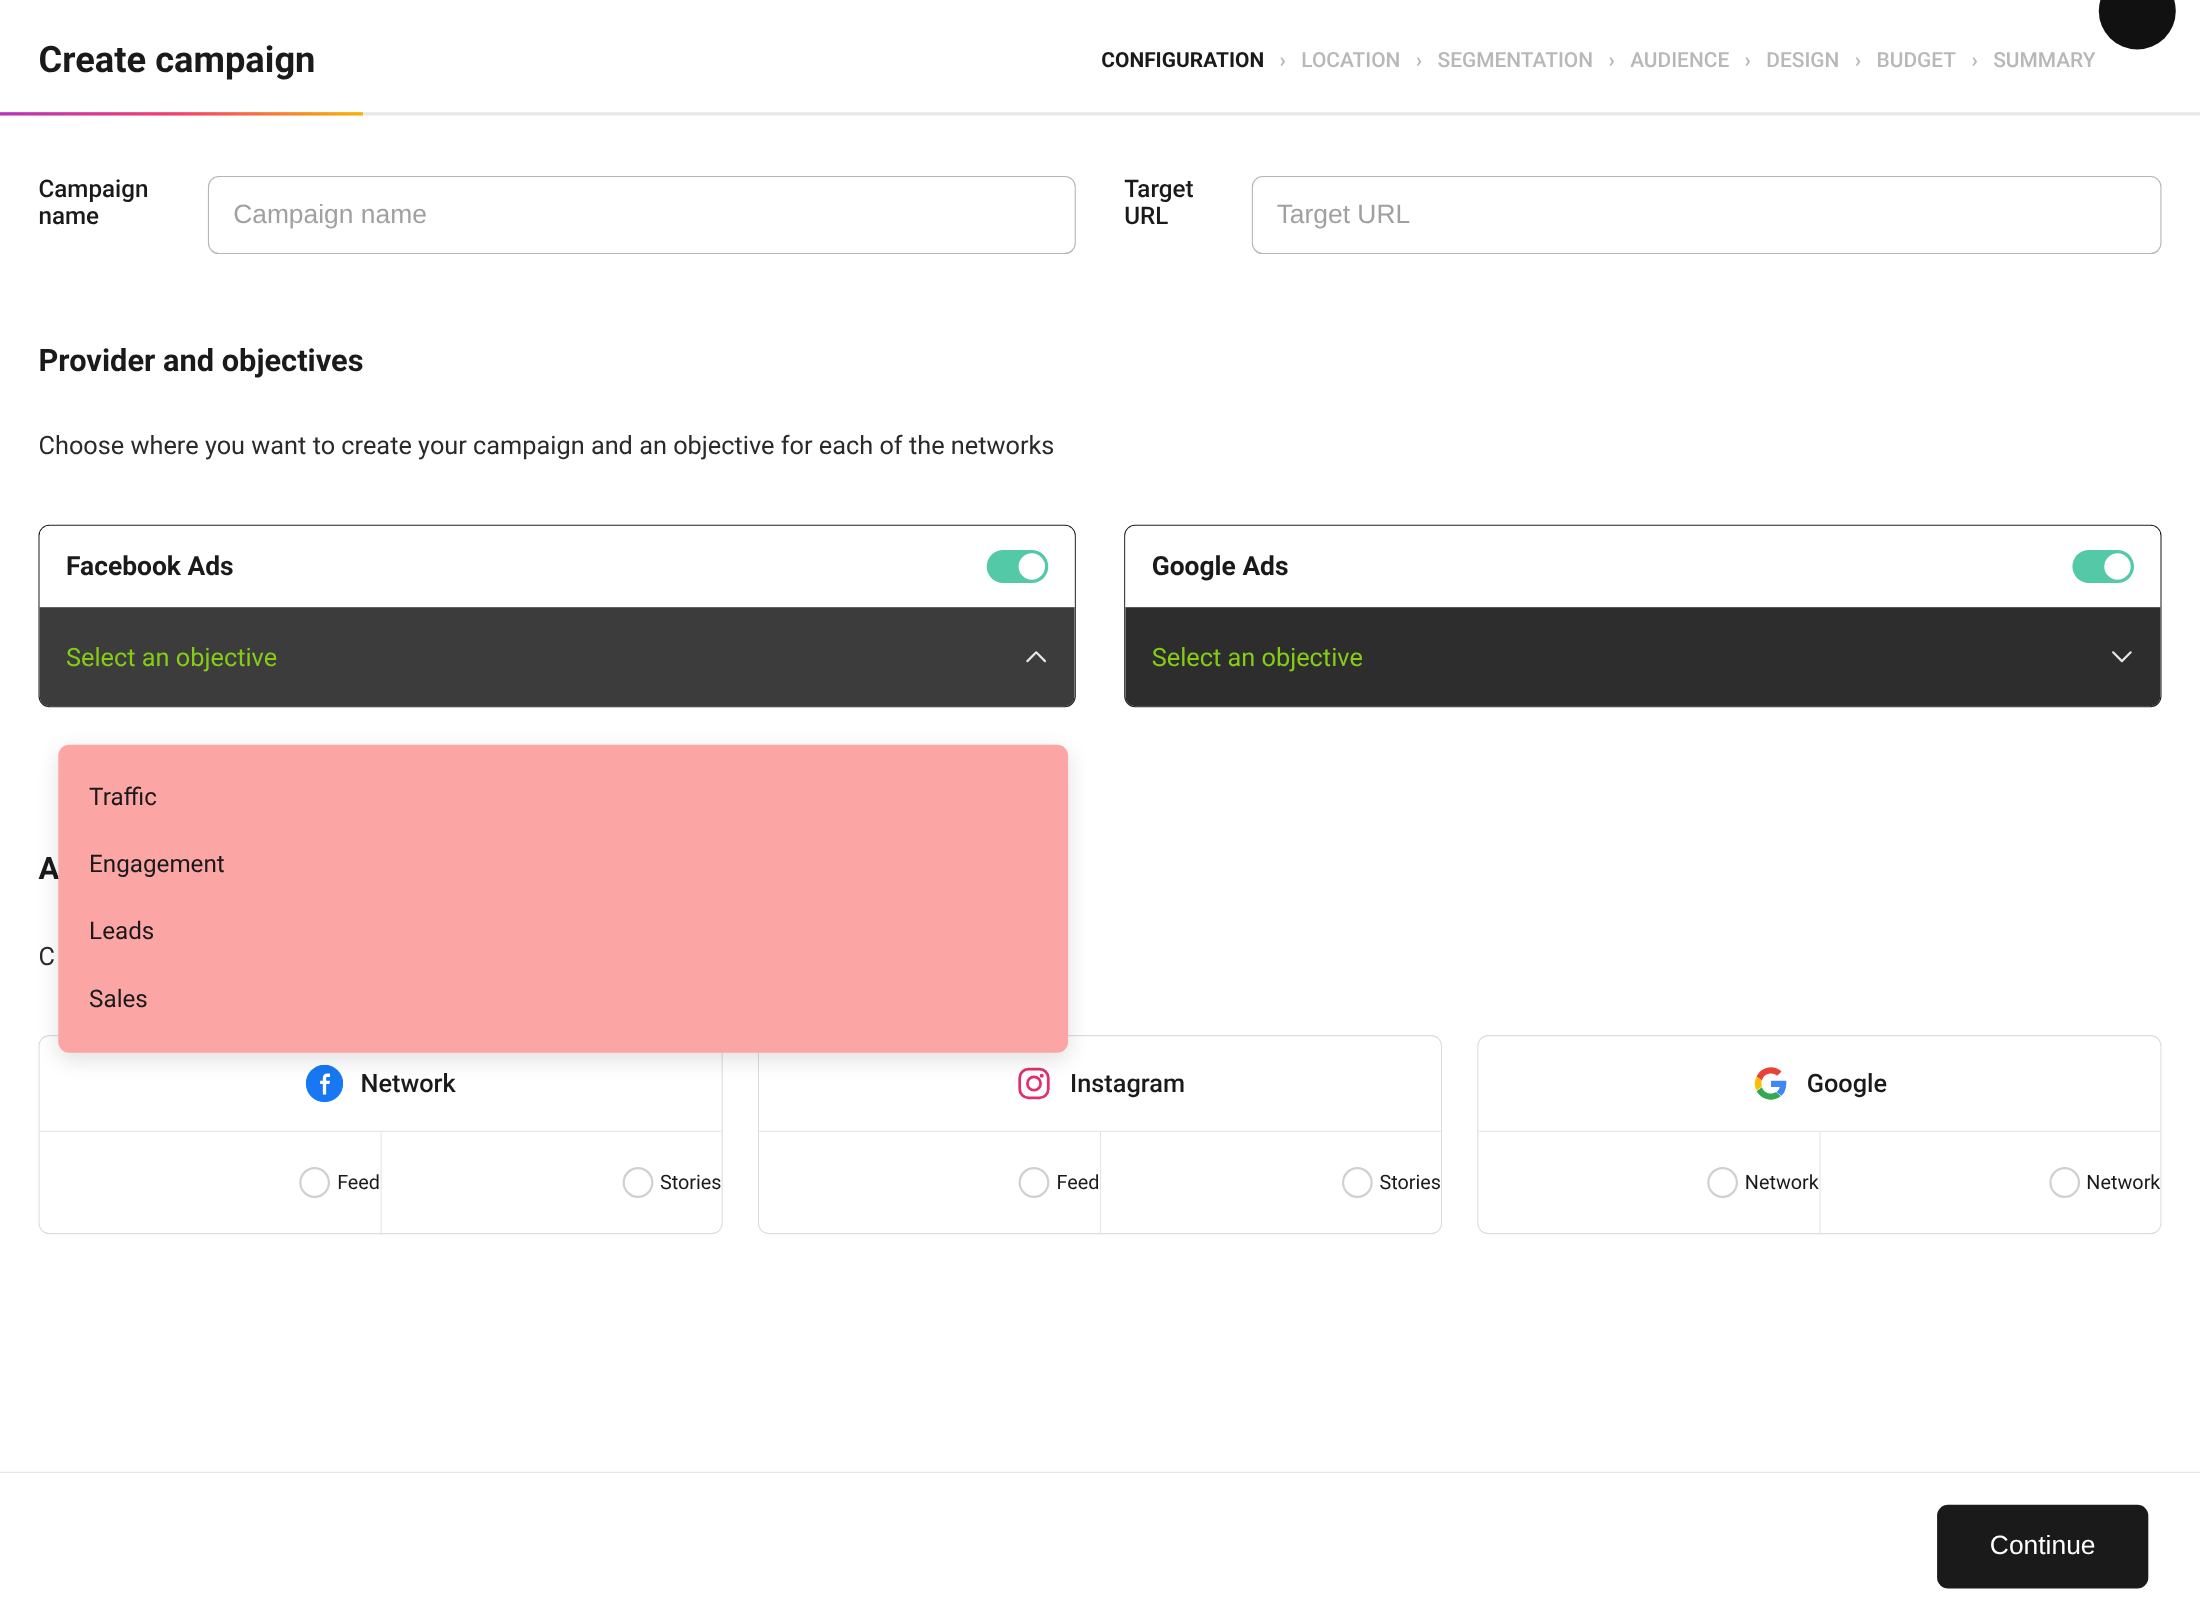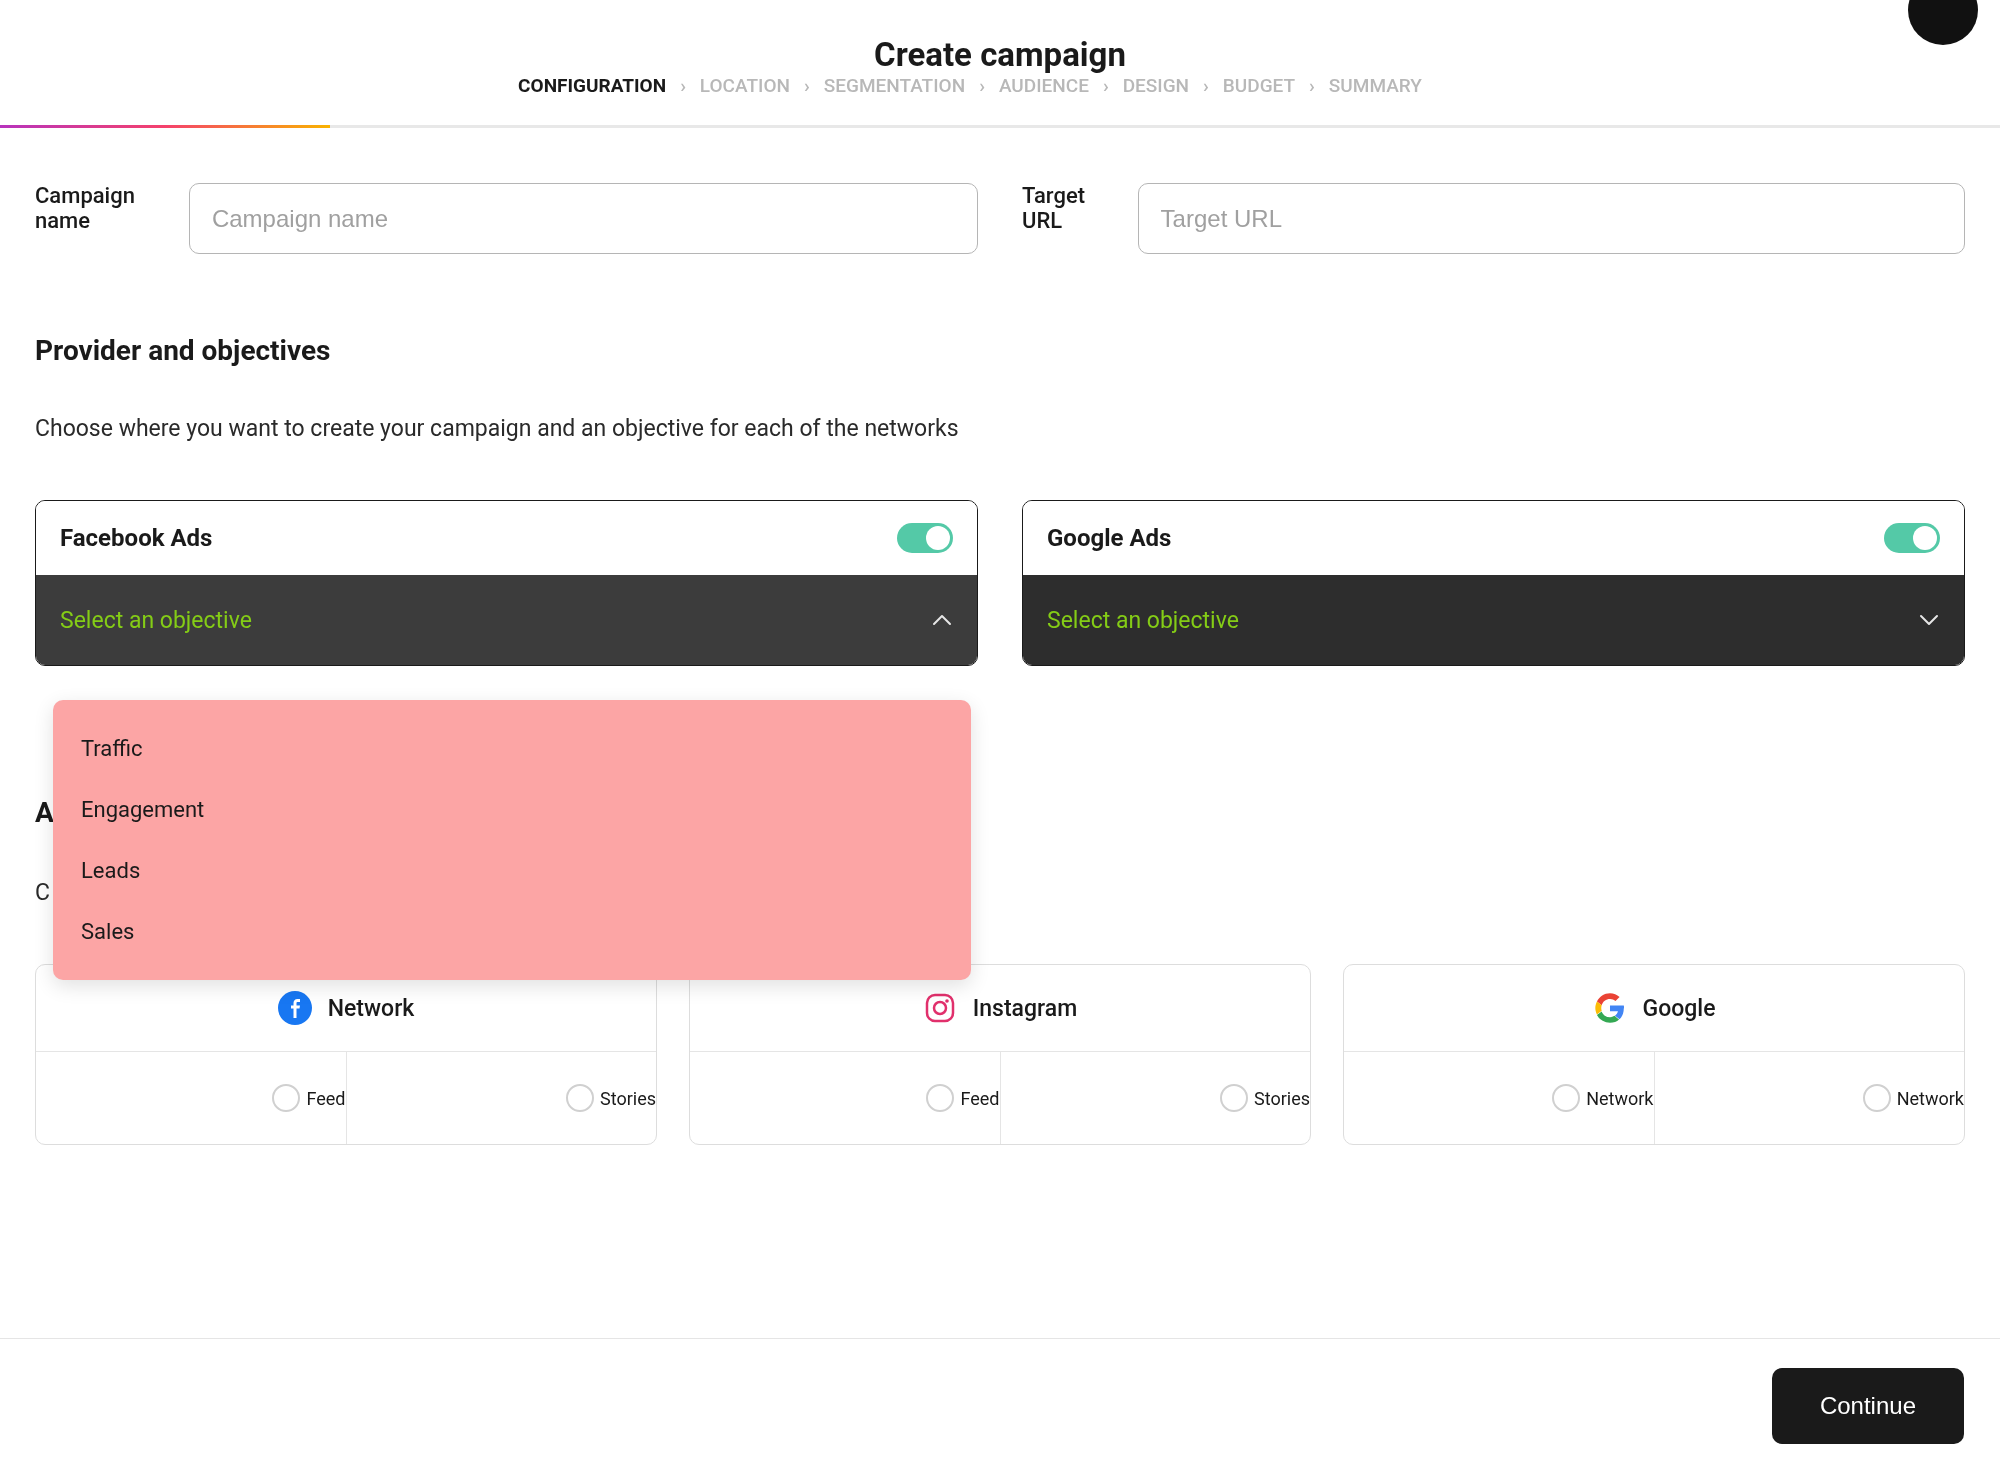--- a/index.html
+++ b/index.html
@@ -18,21 +18,20 @@
     width: 70px;
     height: 70px;
     border-radius: 50%;
     background: #111;
   }
   .header {
     display: flex;
     align-items: center;
     justify-content: space-between;
     padding: 35px 35px 28px 35px;
-    flex-direction: column;
   }
   .page-title {
     font-size: 33px;
     font-weight: 700;
     color: #1a1a1a;
   }
   .breadcrumb {
     display: flex;
     align-items: center;
     gap: 14px;
@@ -235,21 +234,21 @@
   .footer {
     position: absolute;
     bottom: 0;
     left: 0;
     right: 0;
     height: 135px;
     border-top: 1px solid #e5e5e5;
     display: flex;
     align-items: center;
     justify-content: flex-end;
-    padding: 0 36px;
+    padding: 0 47px;
     margin-top: 48px;
   }
   .continue-btn {
     background: #1a1a1a;
     color: #fff;
     font-size: 24px;
     font-weight: 500;
     border: none;
     border-radius: 10px;
     padding: 24px 48px;

